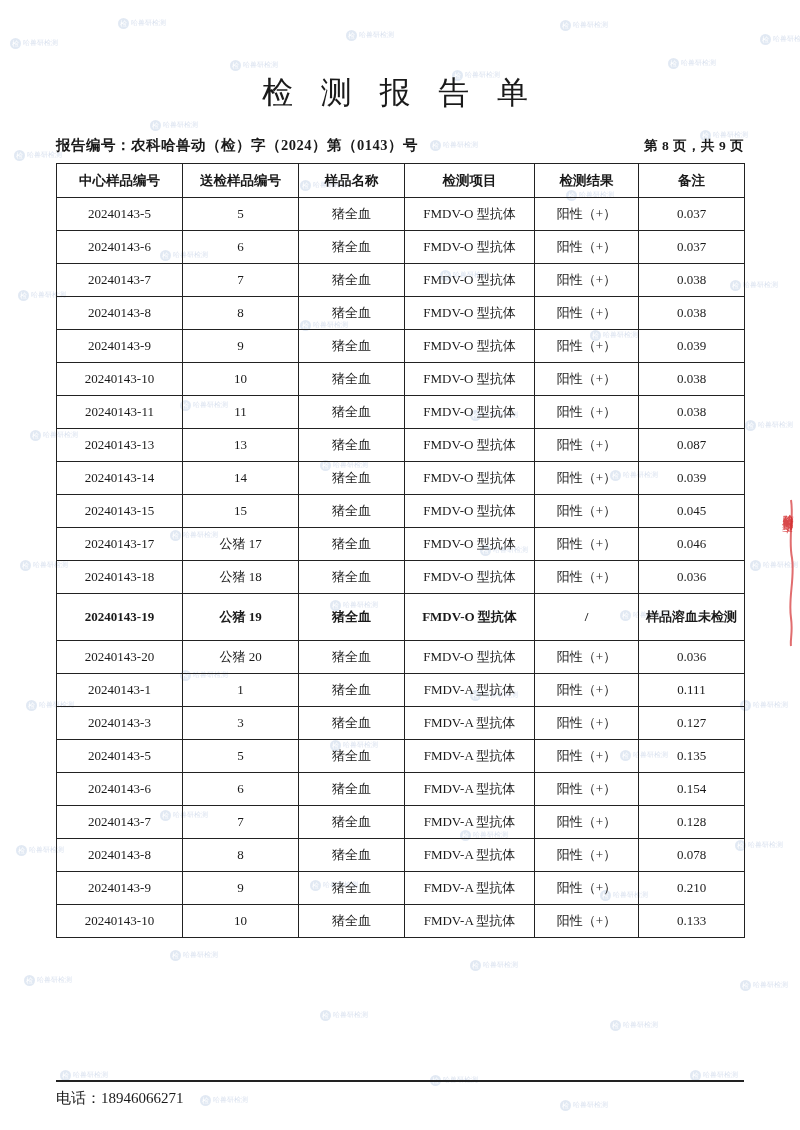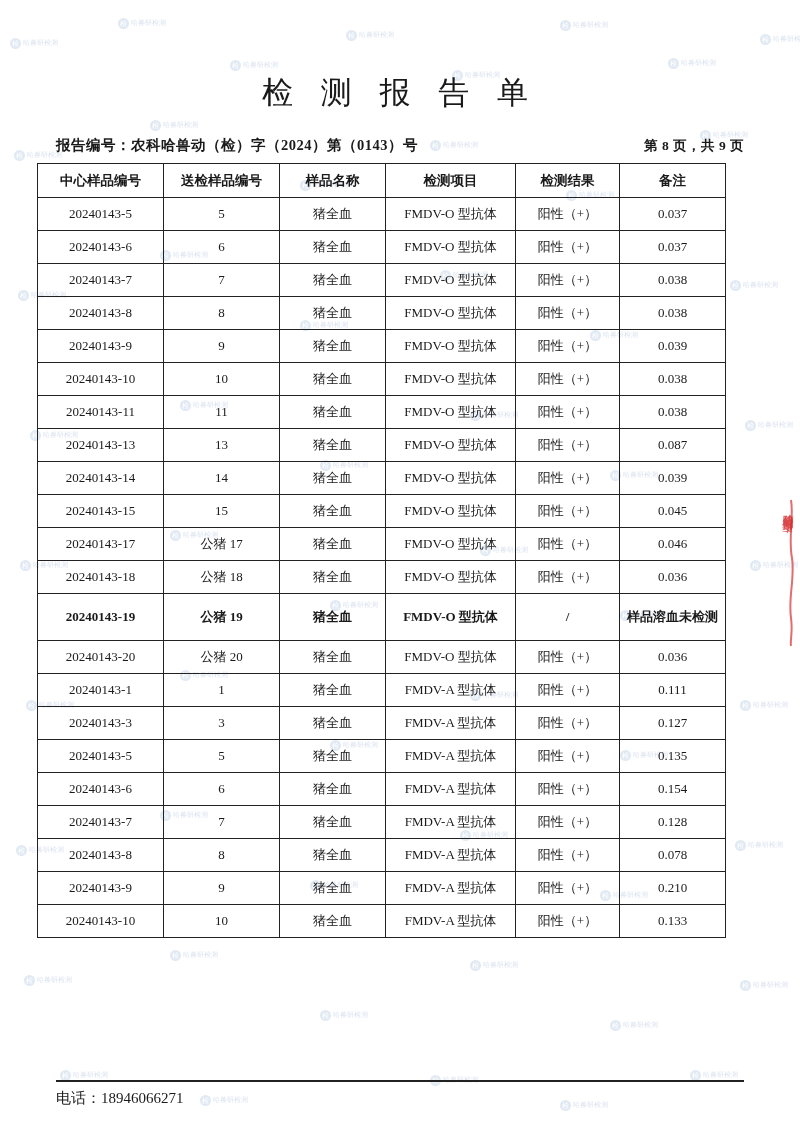--- a/index.html
+++ b/index.html
@@ -66,21 +66,21 @@
     justify-content: space-between;
     margin: 22px 56px 8px 56px;
     font-size: 14.5px;
     font-weight: bold;
   }
   .meta-left { letter-spacing: .5px; }
   .meta-right { letter-spacing: .5px; font-size: 13.5px; }
 
   table.report {
     border-collapse: collapse;
-    margin: 0 37px;
+    margin: 0 56px;
     width: 688px;
     table-layout: fixed;
   }
   table.report th, table.report td {
     border: 1px solid #222;
     text-align: center;
     vertical-align: middle;
     font-size: 13px;
     height: 30px;
     padding: 1px 2px;

